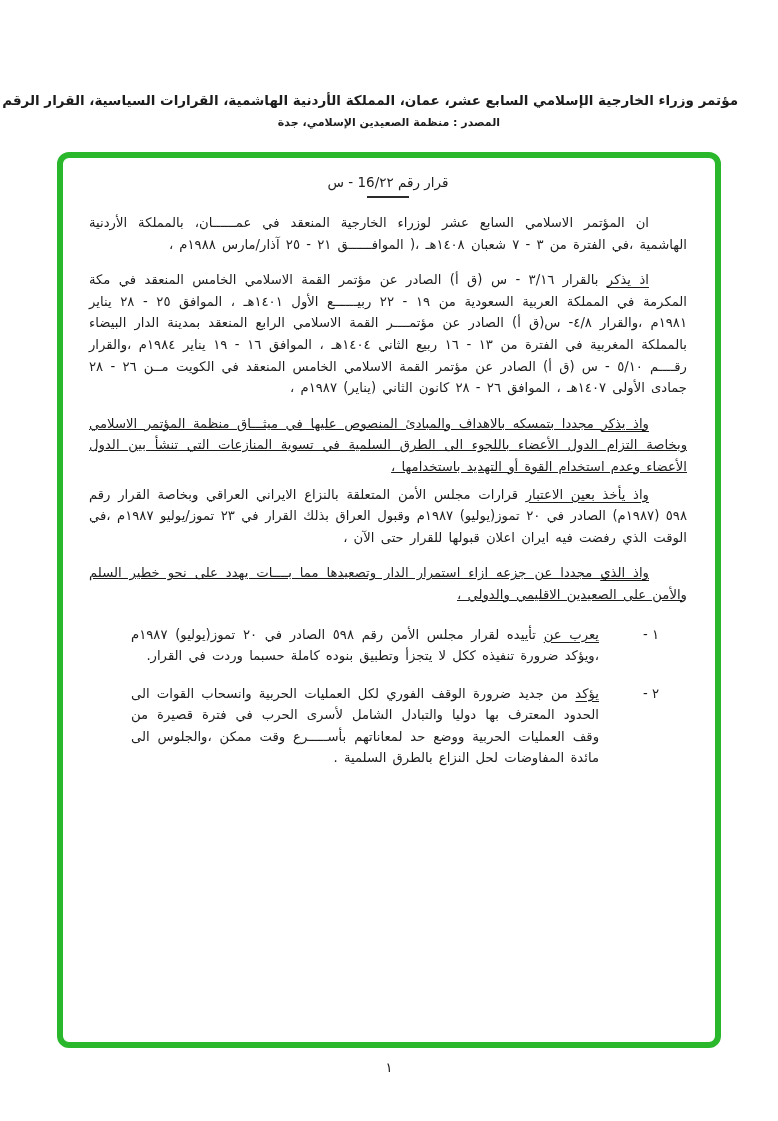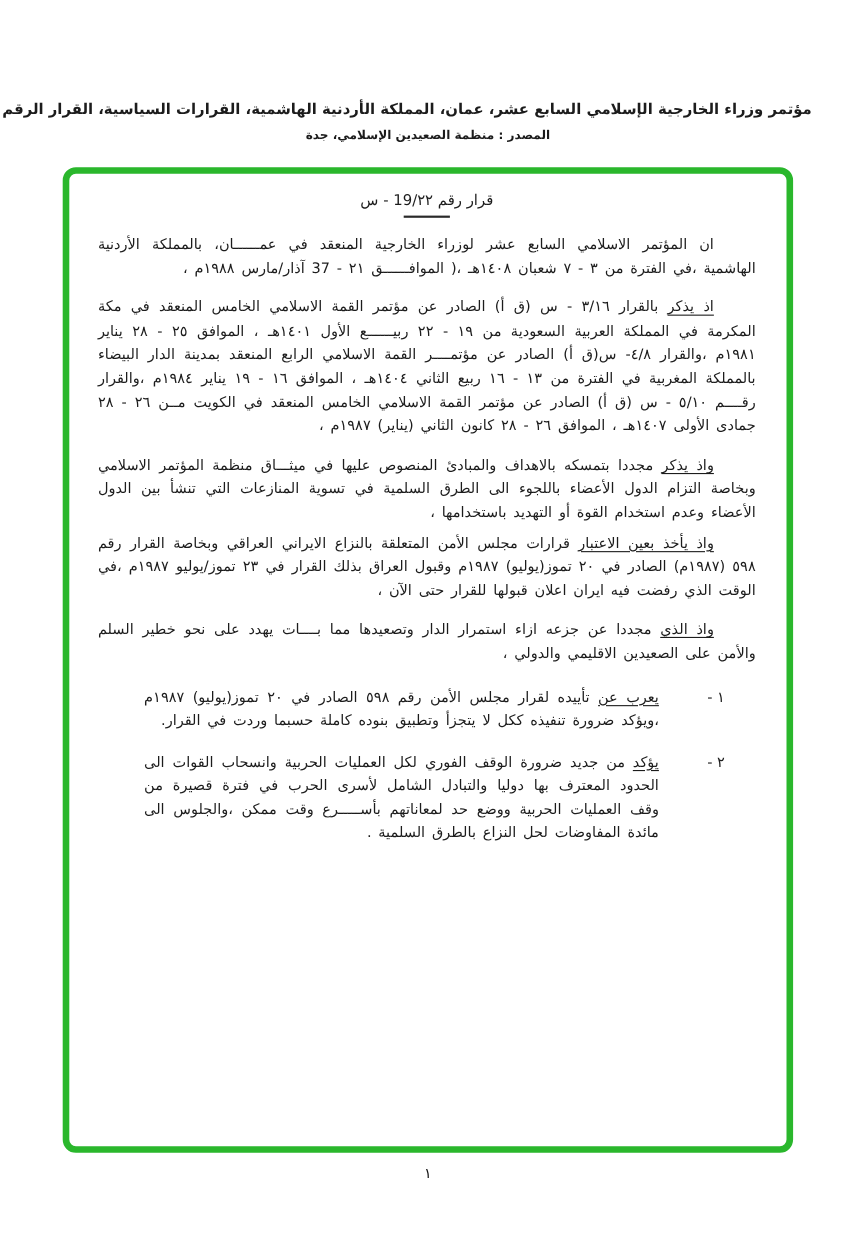--- a/index.html
+++ b/index.html
@@ -77,21 +77,21 @@
     margin-top: 14px;
     font-size: 13.2px;
     line-height: 21.6px;
     text-align: justify;
   }
   .para {
     margin: 0 0 14px 0;
     text-indent: 38px;
     word-spacing: 2px;
   }
-  .para.tight { margin-bottom: 6px; }
+  .para.tight { margin-bottom: 6px; text-decoration: underline; }
   .lead {
     text-decoration: underline;
     text-underline-offset: 3px;
   }
   
   .num-list { margin-top: 18px; }
   .list-item {
     display: flex;
     direction: rtl;
     margin-bottom: 16px;
@@ -128,27 +128,27 @@
 
   <div class="doc-header">
     <div class="h-line1">مؤتمر وزراء الخارجية الإسلامي السابع عشر، عمان، المملكة الأردنية الهاشمية، القرارات السياسية، القرار الرقم ١٧/٢٢-س</div>
     <div class="h-line2">المصدر :  منظمة الصعيدين الإسلامي، جدة</div>
   </div>
 
   <div class="frame">
     <div class="frame-inner">
 
       <div class="res-title">
-        <div class="t-line">قرار رقم 19/٢٢ - س</div>
+        <div class="t-line">قرار رقم 16/٢٢ - س</div>
         <div class="title-underline"></div>
       </div>
 
       <div class="doc-body">
 
-        <p class="para"><span class="lead"></span><span>ان المؤتمر الاسلامي السابع عشر لوزراء الخارجية المنعقد في عمــــــان، بالمملكة الأردنية الهاشمية ،في الفترة من ٣ - ٧ شعبان ١٤٠٨هـ ،( الموافــــــق ٢١ - 37 آذار/مارس ١٩٨٨م ،</span></p>
+        <p class="para"><span class="lead"></span><span>ان المؤتمر الاسلامي السابع عشر لوزراء الخارجية المنعقد في عمــــــان، بالمملكة الأردنية الهاشمية ،في الفترة من ٣ - ٧ شعبان ١٤٠٨هـ ،( الموافــــــق ٢١ - ٢٥ آذار/مارس ١٩٨٨م ،</span></p>
 
         <p class="para"><span class="lead">اذ يذكر</span><span> بالقرار ٣/١٦ - س (ق أ) الصادر عن مؤتمر القمة الاسلامي الخامس المنعقد في مكة المكرمة في المملكة العربية السعودية من ١٩ - ٢٢ ربيــــــع الأول ١٤٠١هـ ، الموافق ٢٥ - ٢٨ يناير ١٩٨١م ،والقرار ٤/٨- س(ق أ) الصادر عن مؤتمــــر القمة الاسلامي الرابع المنعقد بمدينة الدار البيضاء بالمملكة المغربية في الفترة من ١٣ - ١٦ ربيع الثاني ١٤٠٤هـ ، الموافق ١٦ - ١٩ يناير ١٩٨٤م ،والقرار رقــــم ٥/١٠ - س (ق أ) الصادر عن مؤتمر القمة الاسلامي الخامس المنعقد في الكويت مــن ٢٦ - ٢٨ جمادى الأولى ١٤٠٧هـ ، الموافق ٢٦ - ٢٨ كانون الثاني (يناير) ١٩٨٧م ،</span></p>
 
         <p class="para tight"><span class="lead">واذ يذكر</span><span> مجددا بتمسكه بالاهداف والمبادئ المنصوص عليها في ميثـــاق منظمة المؤتمر الاسلامي وبخاصة التزام الدول الأعضاء باللجوء الى الطرق السلمية في تسوية المنازعات التي تنشأ بين الدول الأعضاء وعدم استخدام القوة أو التهديد باستخدامها ،</span></p>
 
 
         <p class="para"><span class="lead">واذ يأخذ بعين الاعتبار</span><span> قرارات مجلس الأمن المتعلقة بالنزاع الايراني العراقي وبخاصة القرار رقم ٥٩٨ (١٩٨٧م) الصادر في ٢٠ تموز(يوليو) ١٩٨٧م وقبول العراق بذلك القرار في ٢٣ تموز/يوليو ١٩٨٧م ،في الوقت الذي رفضت فيه ايران اعلان قبولها للقرار حتى الآن ،</span></p>
 
         <p class="para tight"><span class="lead">واذ الذي</span><span> مجددا عن جزعه ازاء استمرار الدار وتصعيدها مما بــــات يهدد على نحو خطير السلم والأمن على الصعيدين الاقليمي والدولي ،</span></p>
 

